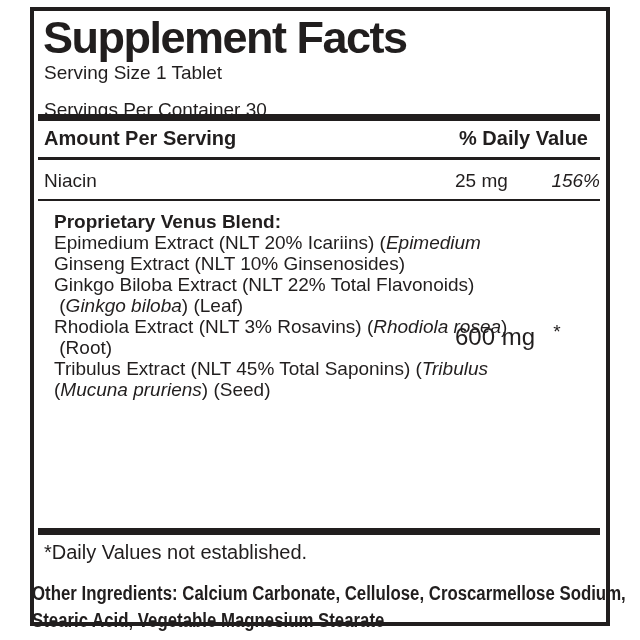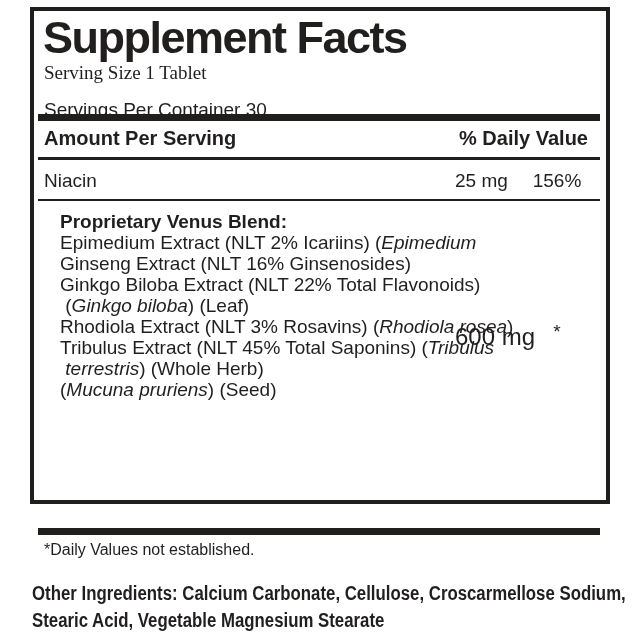--- a/index.html
+++ b/index.html
@@ -10,62 +10,62 @@
     background: #ffffff;
     font-family: "Liberation Sans", sans-serif;
     color: #211e1e;
     overflow: hidden;
   }
   .page { position: relative; width: 640px; height: 640px; background: #ffffff; }
 
   .label-box {
     position: absolute;
     left: 30px; top: 7px;
-    width: 580px; height: 497px;
+    width: 580px; height: 619px;
     border: 4px solid #211e1e;
     box-sizing: border-box;
     background: #ffffff;
   }
   .label-box > * { position: absolute; }
 
   .title {
     left: 9px; top: 3px;
     font-size: 45px;
     font-weight: bold;
     letter-spacing: -1.5px;
     line-height: 1.05;
     white-space: nowrap;
   }
   .serving-line { left: 10px; font-size: 19px; line-height: 22px; white-space: nowrap; }
-  .ss  { top: 51px; font-family: Liberation Serif, serif; }
+  .ss  { top: 51px; }
   .spc { top: 88px; }
 
   .bar   { left: 4px; width: 562px; background: #211e1e; }
   .bar1  { top: 103px; height: 7px; }
   .rule2 { top: 146px; height: 3px; }
   .rule3 { top: 188px; height: 2px; }
   .bar2  { top: 517px; height: 7px; }
 
   .hdr { top: 116px; font-size: 20px; font-weight: bold; white-space: nowrap; }
   .hdr-amount { left: 10px; }
   .hdr-dv { right: 18px; }
 
   .row-text { font-size: 19px; white-space: nowrap; }
   .niacin-name   { left: 10px;  top: 159px; }
   .niacin-amount { left: 421px; top: 159px; }
-  .niacin-dv     { left: 480px; top: 159px; width: 86px; text-align: center; }
+  .niacin-dv     { left: 480px; top: 159px; width: 86px; text-align: right; font-style: italic; }
 
-  .blend { left: 26px; top: 200px; font-size: 19px; line-height: 21px; }
+  .blend { left: 20px; top: 200px; font-size: 19px; line-height: 21px; }
   .blend-line { white-space: pre; }
   .blend-line .it { font-style: italic; }
   .blend-line.bold { font-weight: bold; }
   .blend-amount { left: 421px; top: 312px; font-size: 24px; white-space: nowrap; }
   .blend-dv     { left: 480px; top: 310px; width: 86px; font-size: 19px; text-align: center; }
 
-  .footnote { left: 10px; top: 530px; font-size: 16px; white-space: nowrap; }
+  .footnote { left: 10px; top: 530px; font-size: 20px; white-space: nowrap; }
 
   .other-ingredients { position: absolute; left: 32px; top: 580px; }
   .other-line {
     font-size: 20px;
     font-weight: bold;
     line-height: 27px;
     white-space: nowrap;
     transform: scaleX(0.84);
     transform-origin: left center;
   }
@@ -90,27 +90,27 @@
     <div class="bar rule2"></div>
 
     <div class="row-text niacin-name">Niacin</div>
     <div class="row-text niacin-amount">25 mg</div>
     <div class="row-text niacin-dv">156%</div>
 
     <div class="bar rule3"></div>
 
     <div class="blend" id="blend-lines">
         <div class="blend-line bold"><span>Proprietary Venus Blend:</span></div>
-        <div class="blend-line"><span>Epimedium Extract (NLT 2% Icariins) (</span><span class="it">Epimedium</span></div>
-        <div class="blend-line"><span>Ginseng Extract (NLT 16% Ginsenosides)</span></div>
+        <div class="blend-line"><span>Epimedium Extract (NLT 20% Icariins) (</span><span class="it">Epimedium</span></div>
+        <div class="blend-line"><span>Ginseng Extract (NLT 10% Ginsenosides)</span></div>
         <div class="blend-line"><span>Ginkgo Biloba Extract (NLT 22% Total Flavonoids)</span></div>
         <div class="blend-line"><span> (</span><span class="it">Ginkgo biloba</span><span>) (Leaf)</span></div>
         <div class="blend-line"><span>Rhodiola Extract (NLT 3% Rosavins) (</span><span class="it">Rhodiola rosea</span><span>)</span></div>
+        <div class="blend-line"><span> (Root)</span></div>
         <div class="blend-line"><span>Tribulus Extract (NLT 45% Total Saponins) (</span><span class="it">Tribulus</span></div>
-        <div class="blend-line"><span> </span><span class="it">terrestris</span><span>) (Whole Herb)</span></div>
         <div class="blend-line"><span>(</span><span class="it">Mucuna pruriens</span><span>) (Seed)</span></div>
       </div>
     <div class="blend-amount">600 mg</div>
     <div class="blend-dv">*</div>
 
     <div class="bar bar2"></div>
 
     <div class="footnote">*Daily Values not established.</div>
 
   </div>

